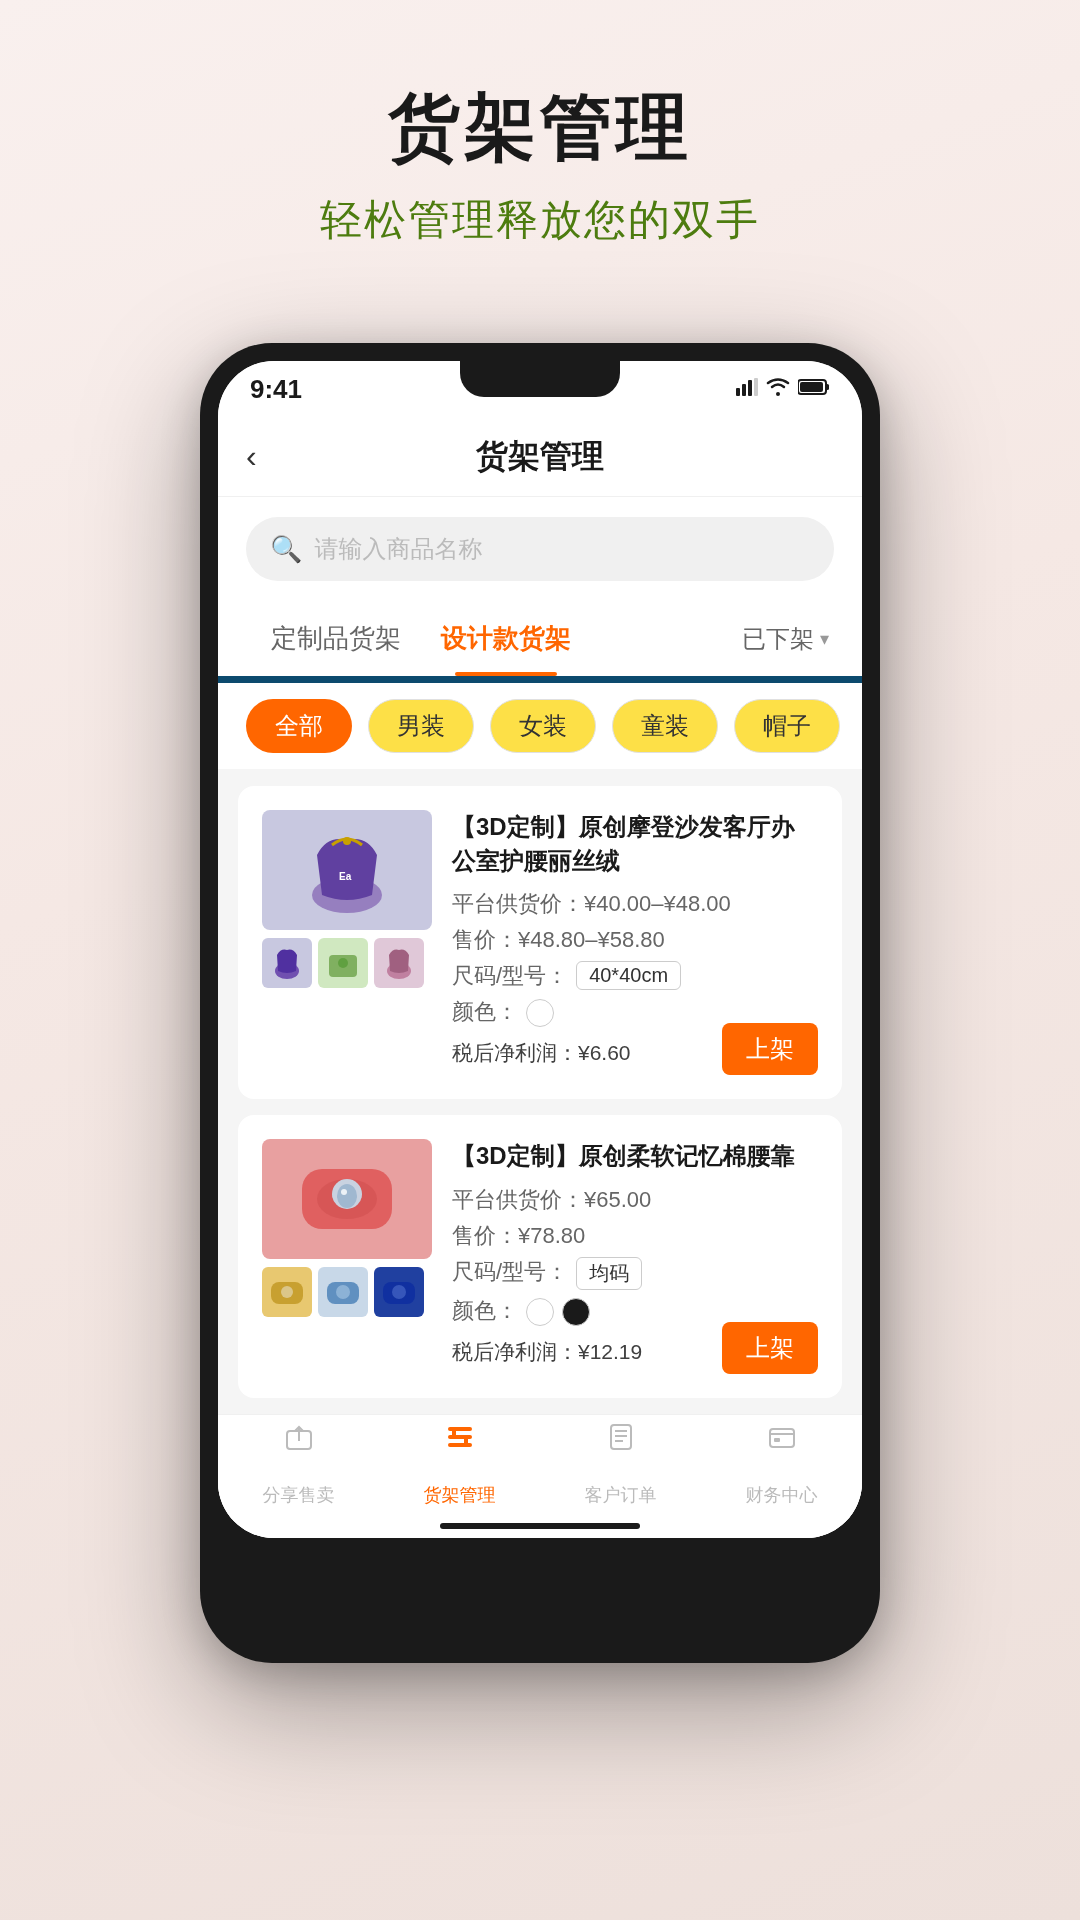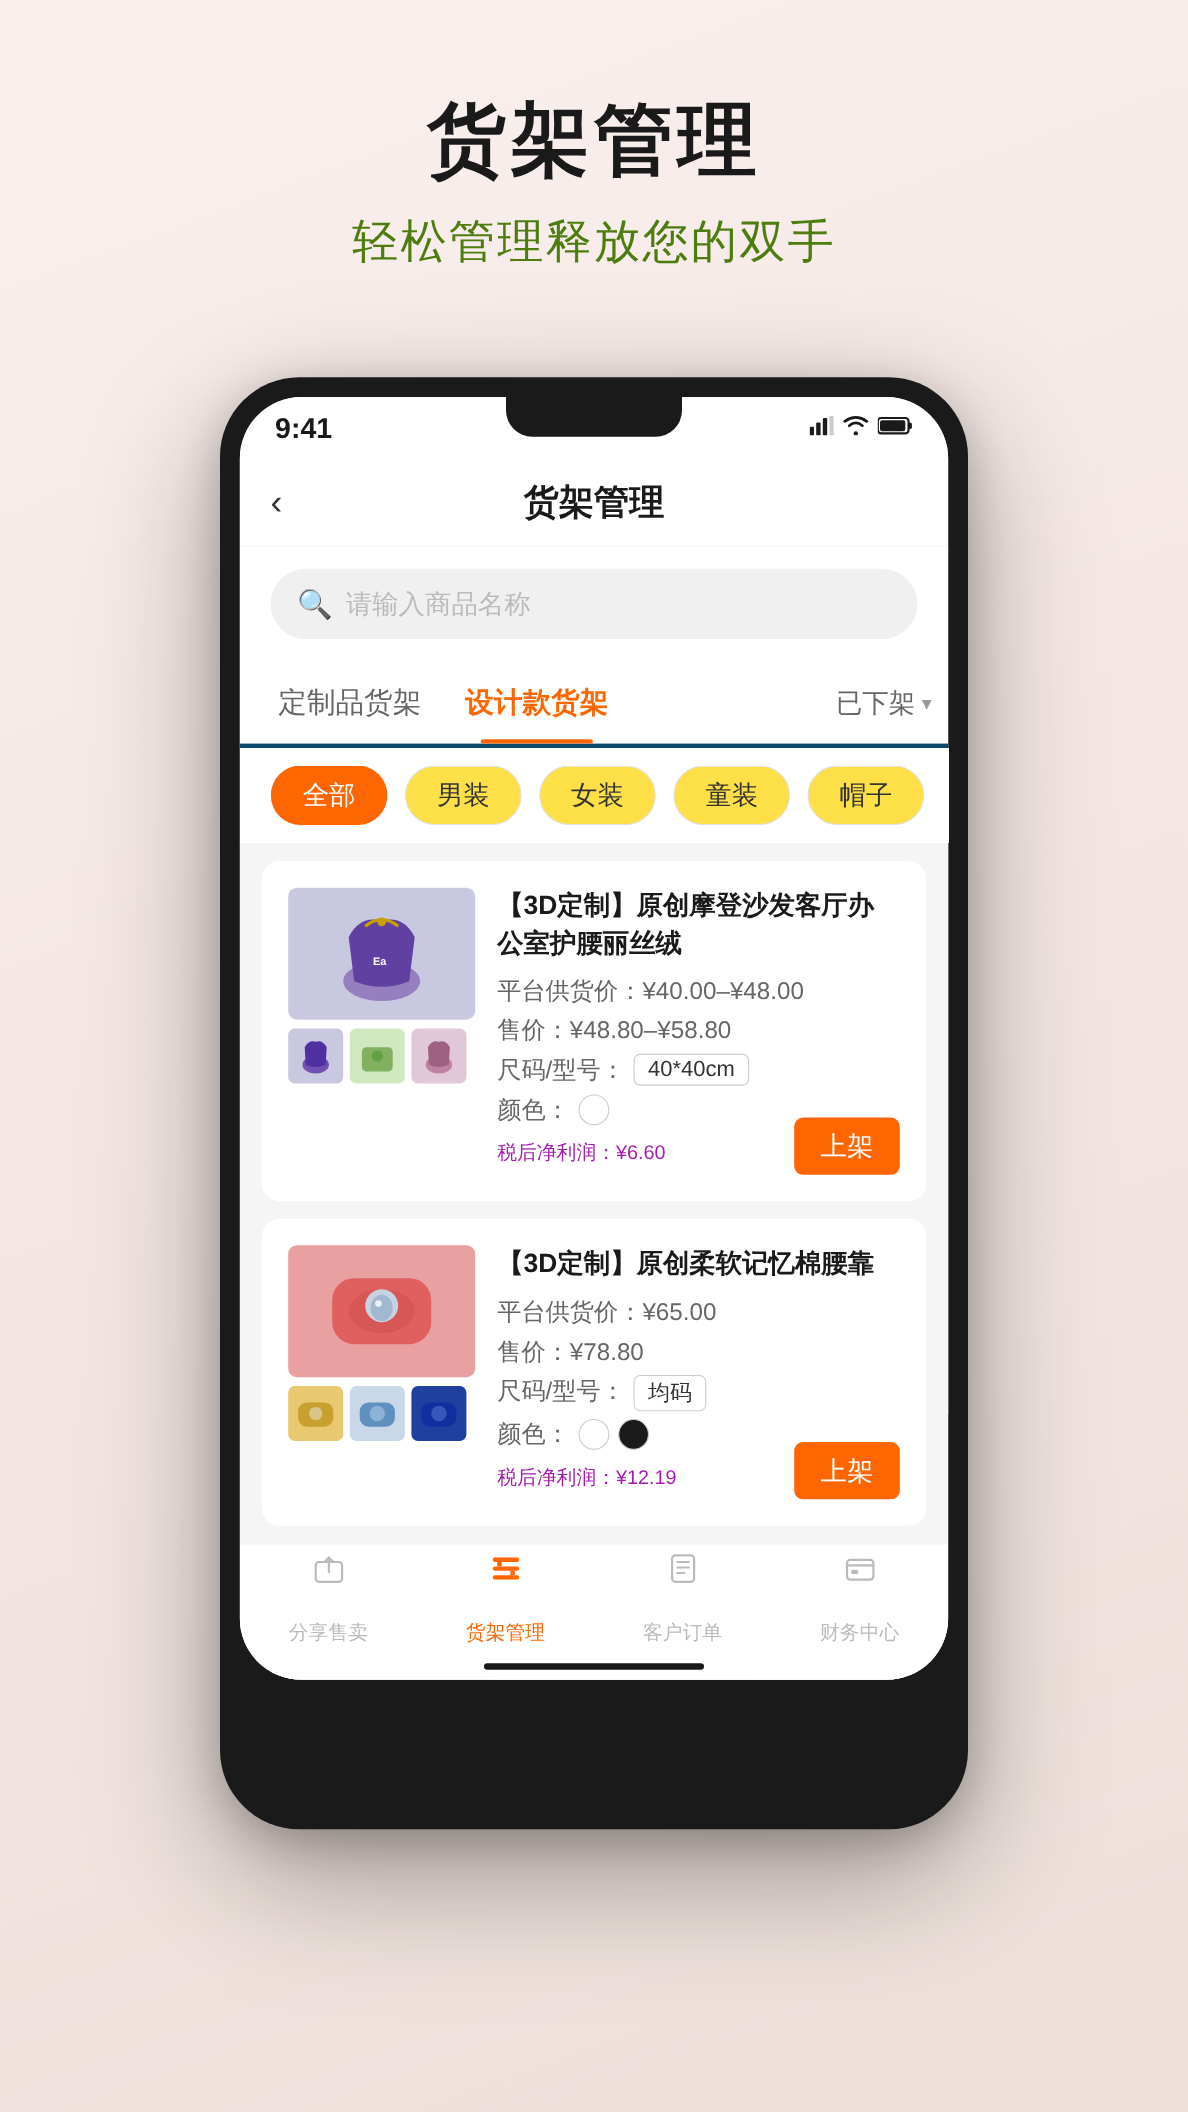--- a/index.html
+++ b/index.html
@@ -138,22 +138,22 @@
       font-size: 26px;
     }
     .search-placeholder {
       font-size: 24px;
       color: #bbb;
     }
 
     
     .tabs-section {
       background: #fff;
-      padding: 0 15px;
-      border-bottom: 4px solid #0c4a6e;
+      padding: 0 33px;
+      border-bottom: 7px solid #0c4a6e;
       display: flex;
       align-items: center;
       justify-content: space-between;
     }
     .tabs-left {
       display: flex;
       gap: 0;
     }
     .tab-item {
       padding: 20px 20px;
@@ -291,37 +291,37 @@
     }
     .size-tag {
       border: 1px solid #ccc;
       border-radius: 6px;
       padding: 2px 12px;
       font-size: 20px;
       color: #333;
     }
     .product-color-row {
       display: flex;
-      align-items: center;
+      align-items: flex-end;
       gap: 8px;
       font-size: 22px;
       color: #666;
       margin-bottom: 12px;
     }
     .color-swatch {
       width: 28px;
       height: 28px;
       border-radius: 50%;
       border: 1.5px solid #ccc;
     }
     .color-swatch.white { background: #fff; }
     .color-swatch.black { background: #1a1a1a; }
     .profit-row {
-      font-size: 18px;
-      color: #a21caf;
+      font-size: 21px;
+      color: #404040;
       margin-bottom: 8px;
     }
     .action-btn {
       position: absolute;
       bottom: 24px;
       right: 24px;
       background: #ff6600;
       color: #fff;
       border-radius: 8px;
       padding: 10px 24px;

